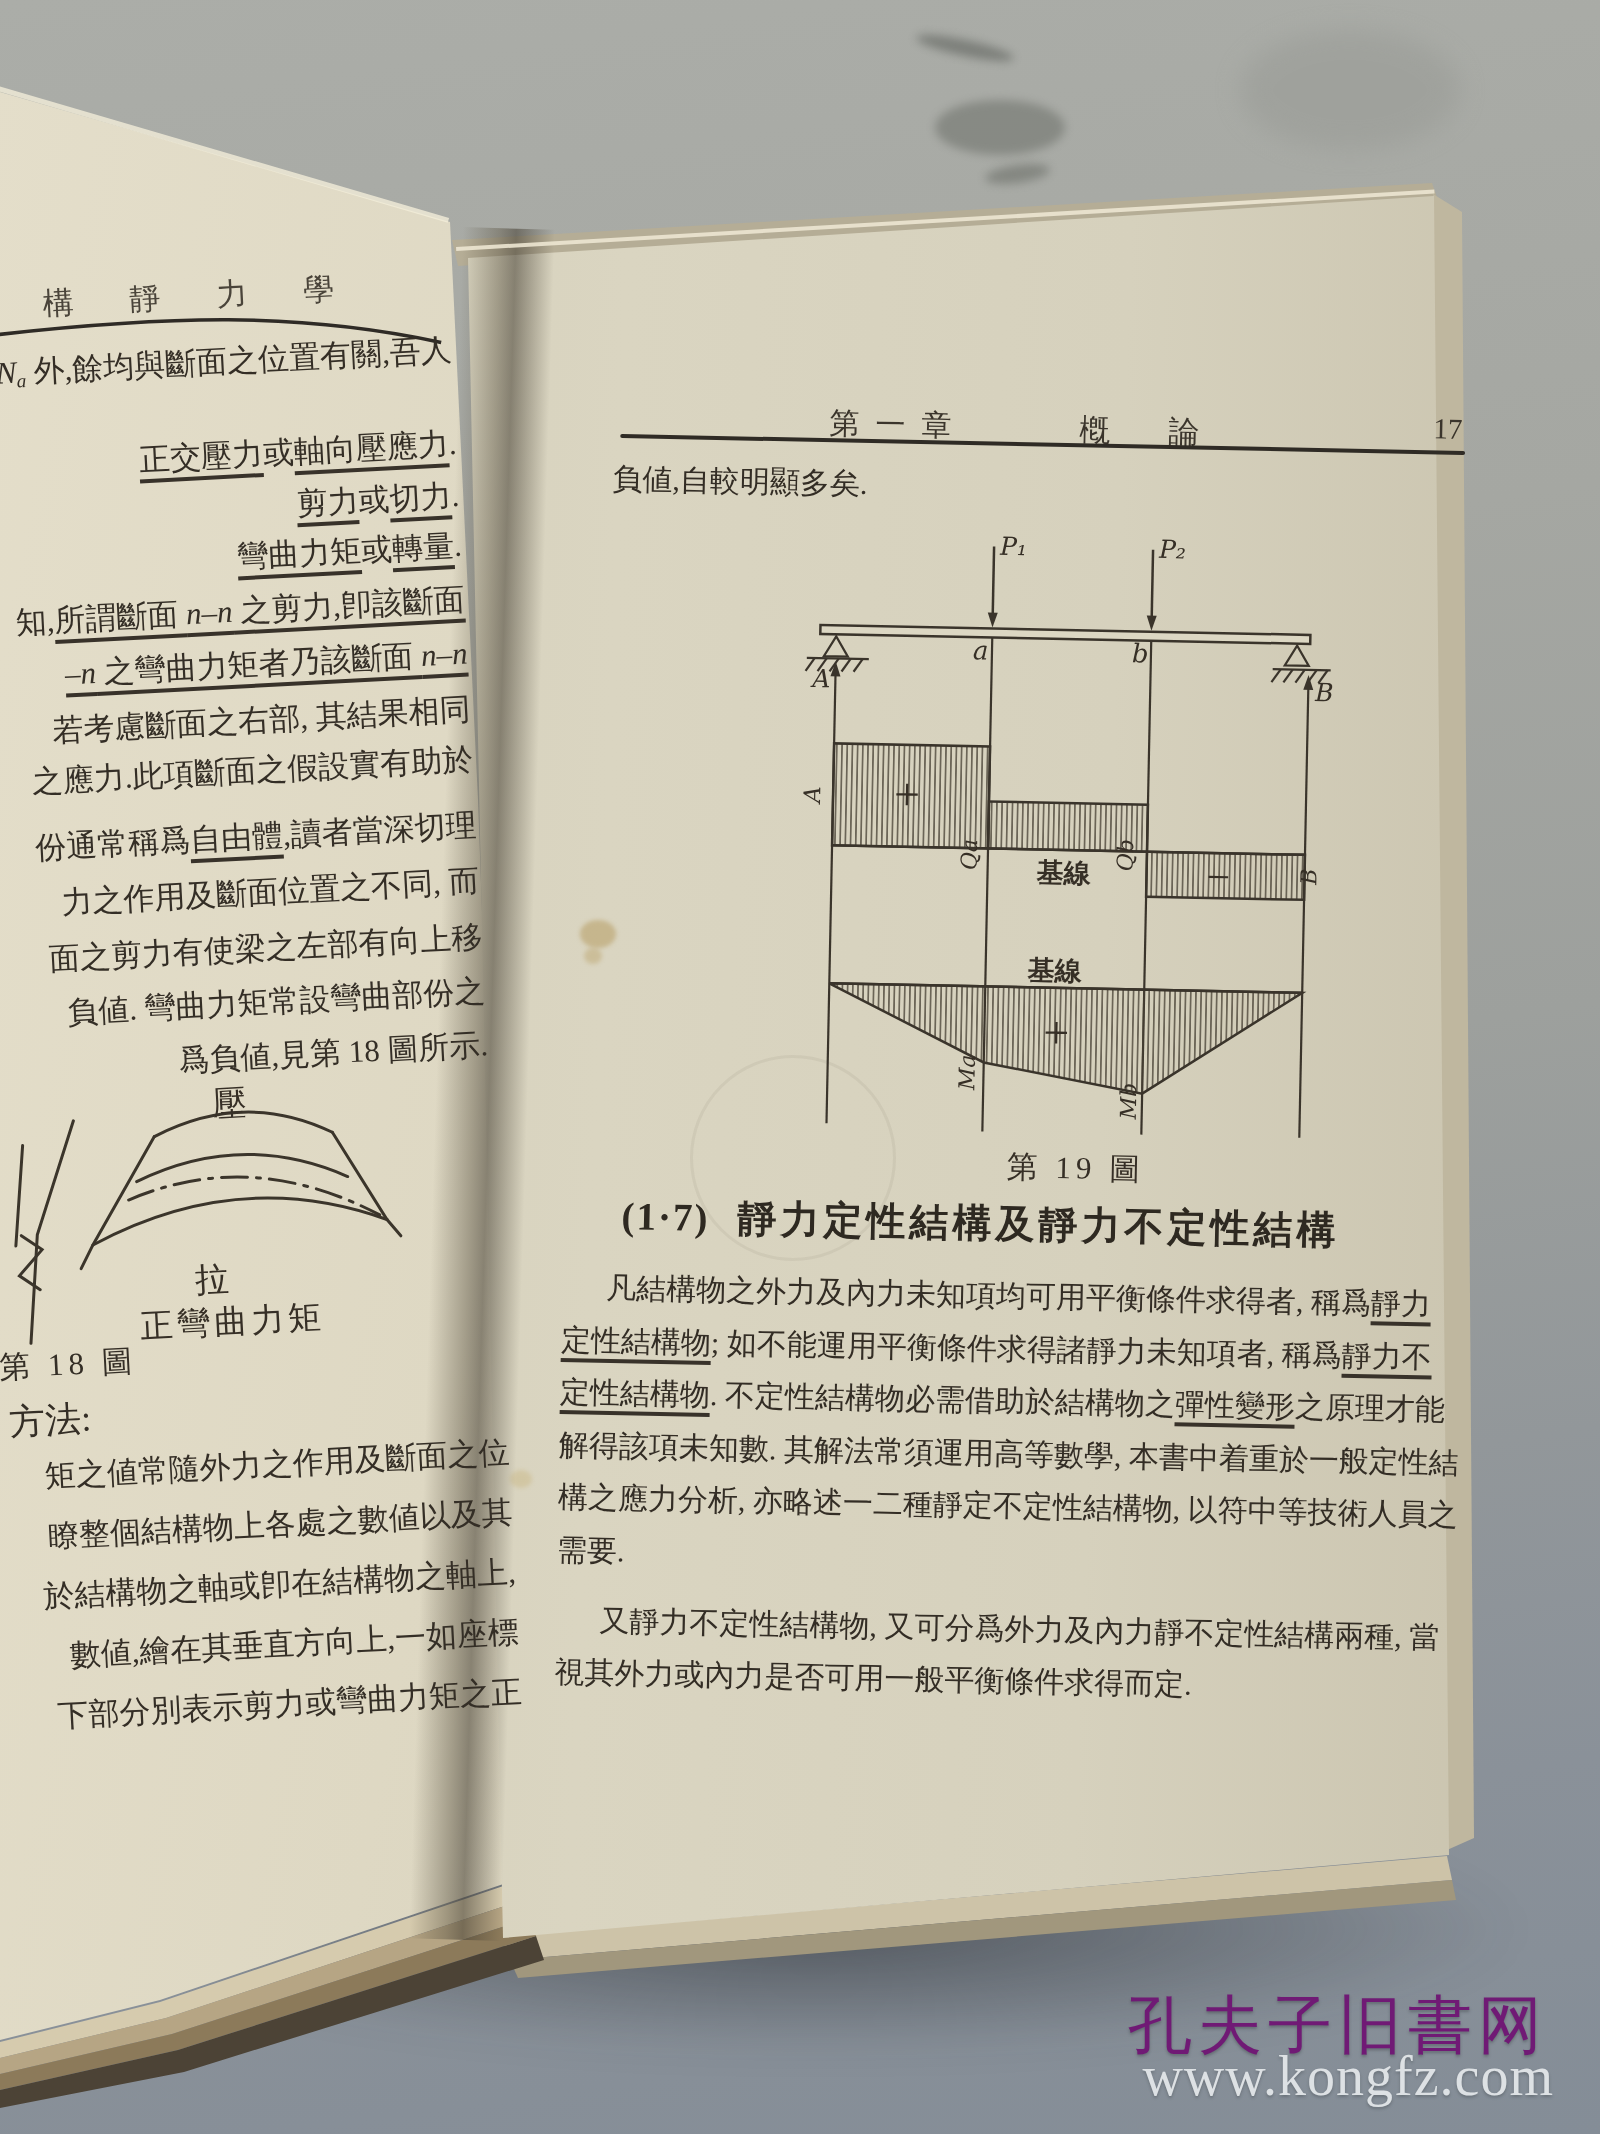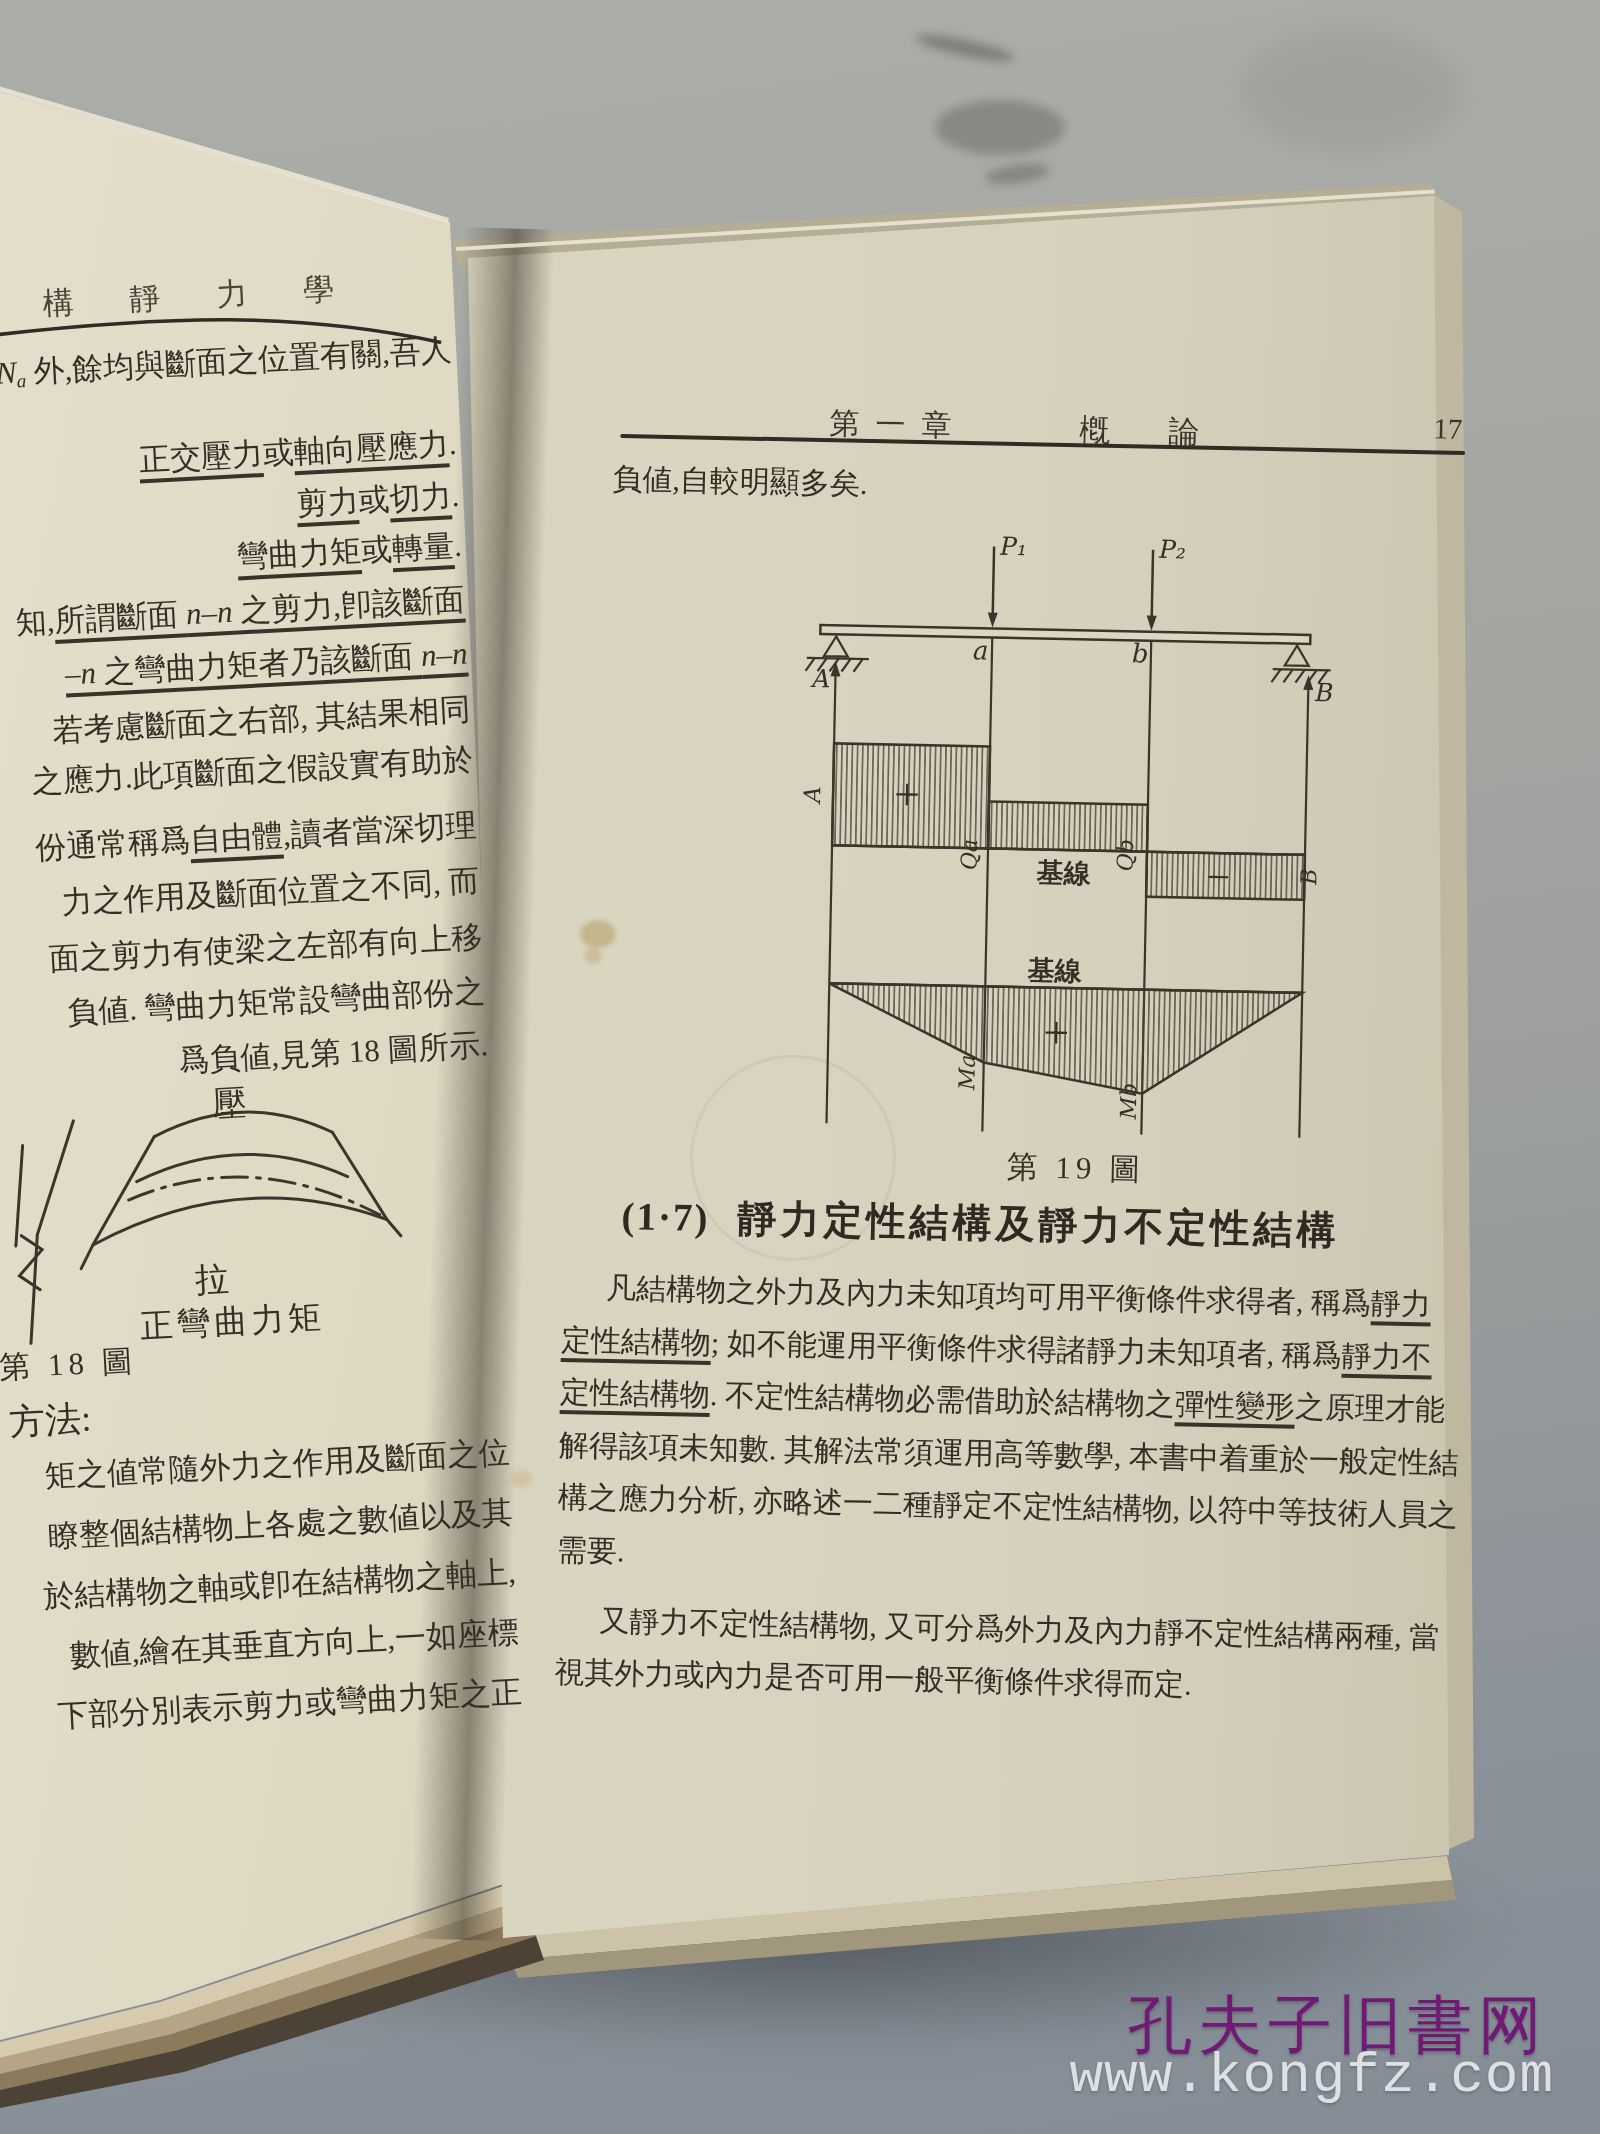--- a/index.html
+++ b/index.html
@@ -70,21 +70,21 @@
   .p2{margin-top:17px;}
   
   .fig18{position:absolute;left:-40px;top:1062px;}
   .fig19{position:absolute;left:316px;top:322px;}
   .fgt{font-family:"Liberation Serif","DejaVu Serif",serif;fill:#362f26;}
   .fgi{font-style:italic;font-family:"DejaVu Serif",serif;}
   
   .wm1{right:52px;top:1982px;font-size:64px;color:#701a75;z-index:7;letter-spacing:6px;
     text-shadow:0 2px 3px rgba(40,45,50,.35);white-space:nowrap;}
   .wm2{right:46px;top:2044px;font-size:56px;color:#dde1e4;z-index:7;letter-spacing:1px;
-    text-shadow:0 2px 3px rgba(40,45,50,.3);white-space:nowrap;font-family:Liberation Mono, monospace;}
+    text-shadow:0 2px 3px rgba(40,45,50,.3);white-space:nowrap;font-family:Liberation Serif, serif;}
 </style>
 </head>
 <body>
 
 <div class="abs desk"></div>
 <div class="abs smudge" style="left:915px;top:40px;width:100px;height:16px;background:#6e716c;transform:rotate(12deg);z-index:1;"></div>
 <div class="abs smudge" style="left:935px;top:100px;width:130px;height:55px;background:#7c7f79;z-index:1;"></div>
 <div class="abs smudge" style="left:985px;top:165px;width:65px;height:18px;background:#787b75;transform:rotate(-8deg);z-index:1;"></div>
 <div class="abs smudge" style="left:1240px;top:30px;width:220px;height:120px;background:#9a9c97;filter:blur(12px);opacity:.6;z-index:1;"></div>
 <div class="abs bookshadow"></div>

